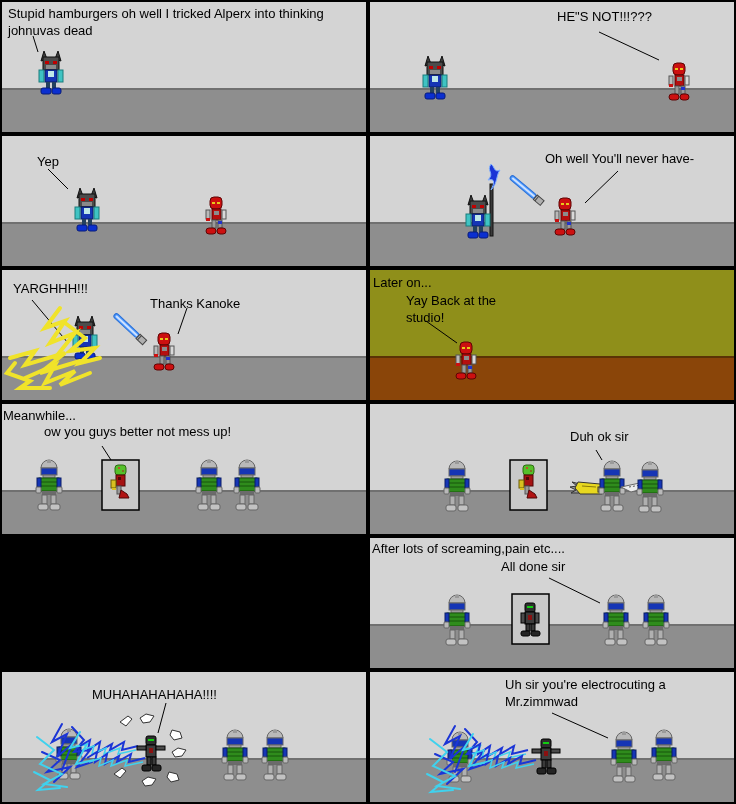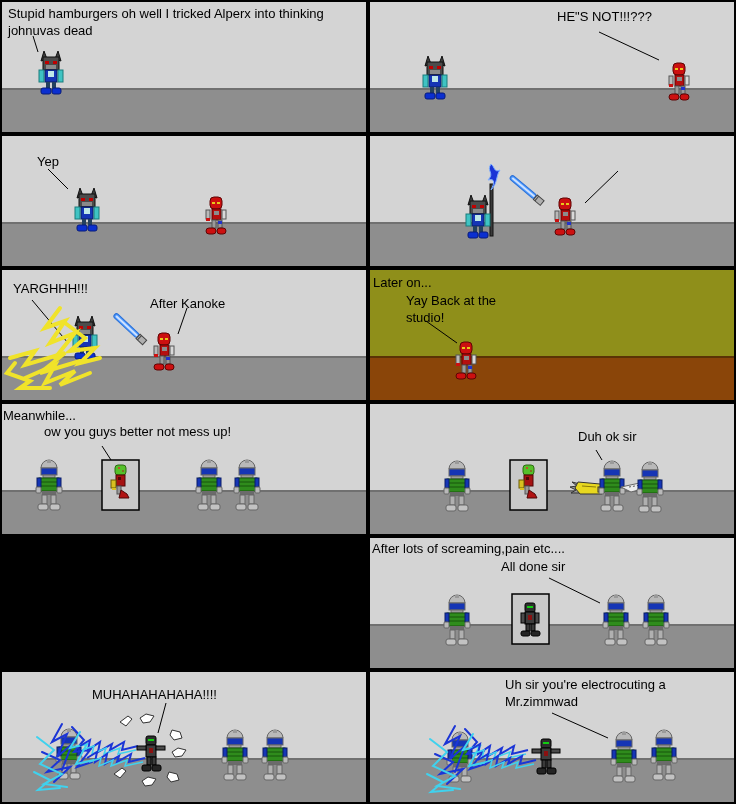--- a/index.html
+++ b/index.html
@@ -231,36 +231,37 @@
     <svg class="art" width="364" height="130">
       <rect class="wall" width="364" height="130"></rect>
       <rect class="floor-edge" y="86" width="364" height="2"></rect>
       <rect class="floor" y="88" width="364" height="42"></rect>
       <line class="ptr" x1="248" y1="35" x2="215" y2="67"></line>
       <use href="#staff" x="114" y="28"></use>
       <use href="#villain" x="95" y="59"></use>
       <use href="#saber" transform="translate(143,38) rotate(40)"></use>
       <use href="#kanoke" x="183" y="62"></use>
     </svg>
+    <div class="cap" style="left:175px;top:14px">Oh well You'll never have-</div>
   </div>
 
   <div class="panel" style="left:0;top:268px">
     <svg class="art" width="364" height="130">
       <rect class="wall" width="364" height="130"></rect>
       <rect class="floor-edge" y="86" width="364" height="2"></rect>
       <rect class="floor" y="88" width="364" height="42"></rect>
       <line class="ptr" x1="30" y1="30" x2="66" y2="73"></line>
       <line class="ptr" x1="185" y1="38" x2="176" y2="64"></line>
       <use href="#villain" x="70" y="46"></use>
       <use href="#yellow-scribble" x="3" y="33"></use>
       <use href="#saber" transform="translate(115,42) rotate(43)"></use>
       <use href="#kanoke" x="150" y="63"></use>
     </svg>
     <div class="cap" style="left:11px;top:10px">YARGHHH!!!</div>
-    <div class="cap" style="left:148px;top:25px">After Kanoke</div>
+    <div class="cap" style="left:148px;top:25px">Thanks Kanoke</div>
   </div>
 
   <div class="panel" style="left:0;top:402px">
     <svg class="art" width="364" height="130">
       <rect class="wall" width="364" height="130"></rect>
       <rect class="floor-edge" y="86" width="364" height="2"></rect>
       <rect class="floor" y="88" width="364" height="42"></rect>
       <line class="ptr" x1="100" y1="42" x2="109" y2="56"></line>
       <use href="#trooper" x="33" y="56"></use>
       <use href="#frame-zombie" x="100" y="56"></use>
@@ -290,21 +291,21 @@
       <rect class="floor-edge" y="86" width="364" height="2"></rect>
       <rect class="floor" y="88" width="364" height="42"></rect>
       <line class="ptr" x1="226" y1="46" x2="232" y2="56"></line>
       <use href="#trooper" x="73" y="57"></use>
       <use href="#frame-zombie" x="140" y="56"></use>
       <use href="#chainsaw" x="200" y="76"></use>
       <use href="#trooper" x="228" y="57"></use>
       <use href="#scalpel" x="251" y="77"></use>
       <use href="#trooper" x="266" y="58"></use>
     </svg>
-    <div class="cap" style="left:208px;top:24px">Duh ok sir</div>
+    <div class="cap" style="left:200px;top:24px">Duh ok sir</div>
   </div>
 
 
   <div class="panel" style="left:368px;top:536px">
     <svg class="art" width="364" height="130">
       <rect class="wall" width="364" height="130"></rect>
       <rect class="floor-edge" y="86" width="364" height="2"></rect>
       <rect class="floor" y="88" width="364" height="42"></rect>
       <line class="ptr" x1="179" y1="40" x2="230" y2="65"></line>
       <use href="#trooper" x="73" y="57"></use>

